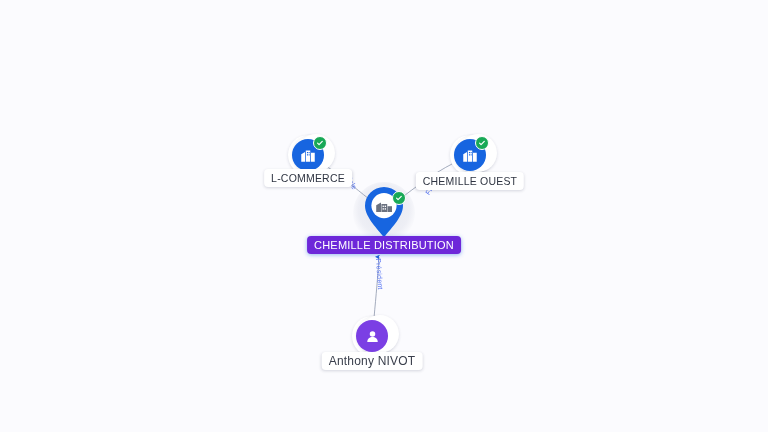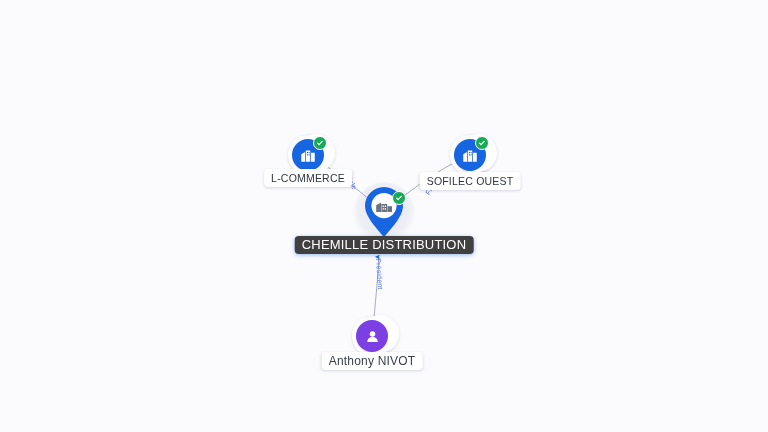--- a/index.html
+++ b/index.html
@@ -112,24 +112,24 @@
     font-size: 10.5px;
     letter-spacing: 0.2px;
     padding: 3px 7px 3px 7px;
     border-radius: 4px;
     background: #ffffff;
     color: #2f3542;
     box-shadow: 0 1px 3px rgba(40,45,80,0.18);
     line-height: 12px;
   }
   .node-label.selected {
-    background: #404040;
+    background: #6d28d9;
     color: #ffffff;
     box-shadow: 0 1px 4px rgba(23,101,224,0.45);
-    font-size: 13px;
+    font-size: 11px;
   }
   .node-label.person {
     font-size: 12px;
     color: #3a3f4c;
   }
 
   
   .edge-label {
     position: absolute;
     font-size: 7px;
@@ -202,21 +202,21 @@
         <rect x="10.6" y="11" width="1.4" height="1.6" fill="#1765e0"></rect>
         <rect x="12.8" y="11" width="1.4" height="1.6" fill="#1765e0"></rect>
       </svg>
     </div>
     <div class="check-badge">
       <svg width="8" height="8" viewBox="0 0 12 12">
         <path d="M2.4 6.2 L4.6 8.4 L9.4 3.6" stroke="#ffffff" stroke-width="1.8" fill="none" stroke-linecap="round" stroke-linejoin="round"></path>
       </svg>
     </div>
   </div>
-  <div class="node-label" style="left:470px; top:172px;">SOFILEC OUEST</div>
+  <div class="node-label" style="left:470px; top:172px;">CHEMILLE OUEST</div>
 
   <div class="node pin-node" style="left:384px; top:215px;">
     <div class="pin-halo"></div>
     <div class="pin-wrap">
       <svg width="44" height="54" viewBox="0 0 44 54">
         <path d="M22 2 C11.5 2 3 10.4 3 20.8 C3 32.5 17 45.5 21 51.2 C21.5 51.9 22.5 51.9 23 51.2 C27 45.5 41 32.5 41 20.8 C41 10.4 32.5 2 22 2 Z" fill="#1765e0"></path>
         <circle cx="22" cy="20.6" r="12.6" fill="#ffffff"></circle>
         <g transform="translate(13.6,13.6)">
           <path d="M0.6 13.4 L0.6 6.6 L5.4 4.0 L5.4 13.4 Z" fill="#6b7280"></path>
           <path d="M5.8 13.4 L5.8 5.4 L11.6 5.4 L11.6 13.4 Z" fill="#6b7280"></path>

